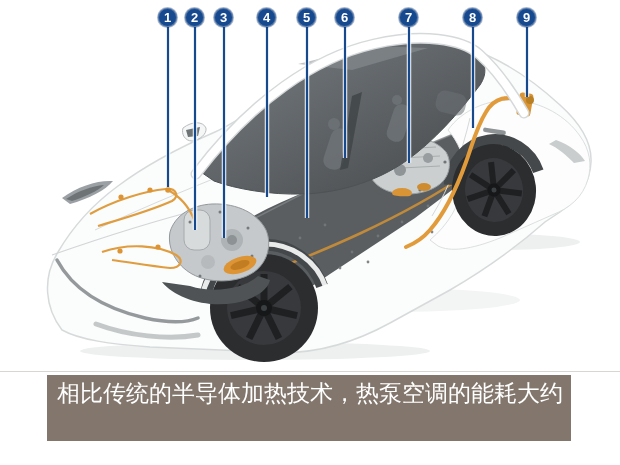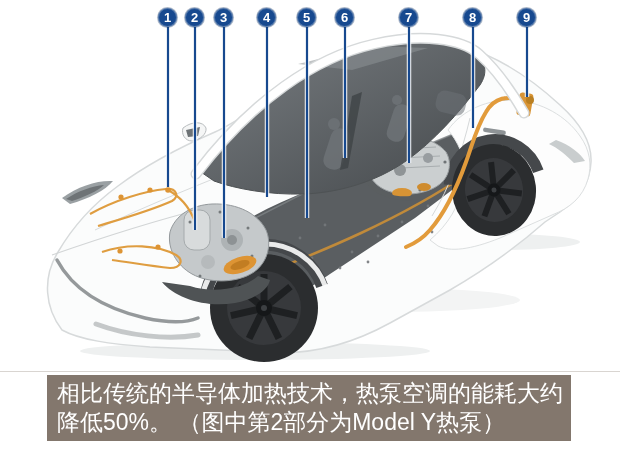--- a/index.html
+++ b/index.html
@@ -239,16 +239,15 @@
   <div class="callout" style="left:257px">4</div>
   <div class="callout" style="left:297px">5</div>
   <div class="callout" style="left:335px">6</div>
   <div class="callout" style="left:399px">7</div>
   <div class="callout" style="left:463px">8</div>
   <div class="callout" style="left:517px">9</div>
 
   <div class="divider"></div>
   <div class="caption-box">
     <div>相比传统的半导体加热技术，热泵空调的能耗大约</div>
-    <div>降低50%。 （图中第2部分为Model Y热泵）</div>
   </div>
 
 </div>
 
 </body></html>

